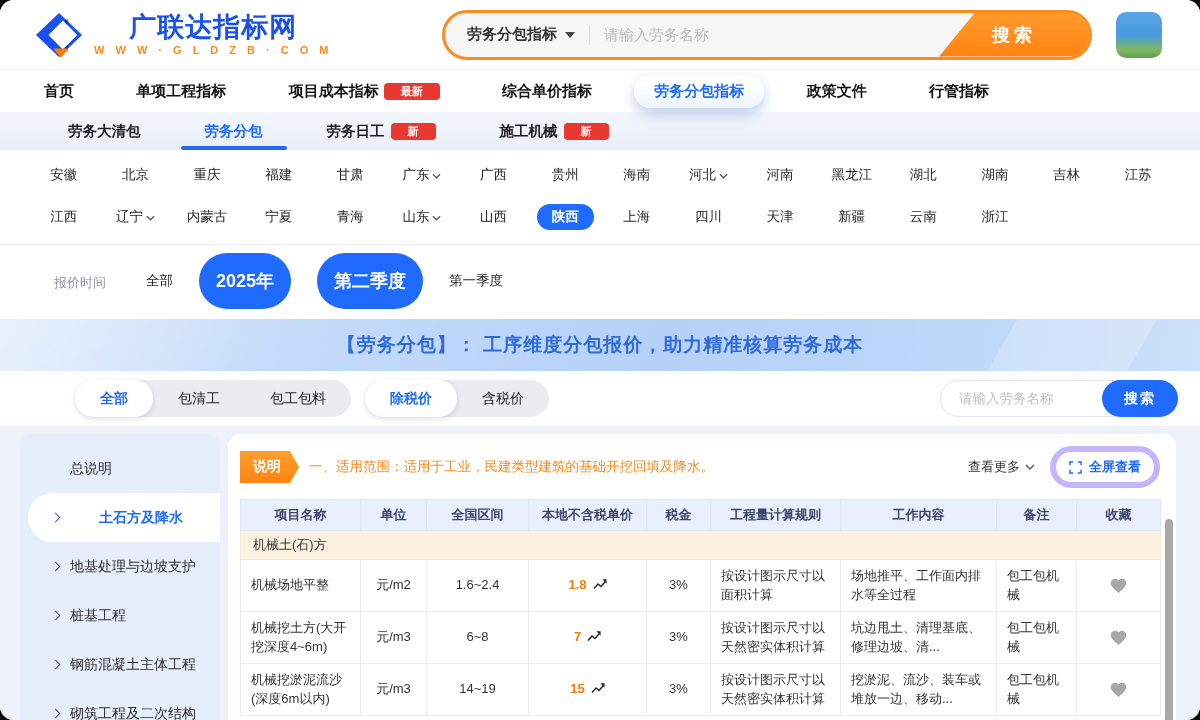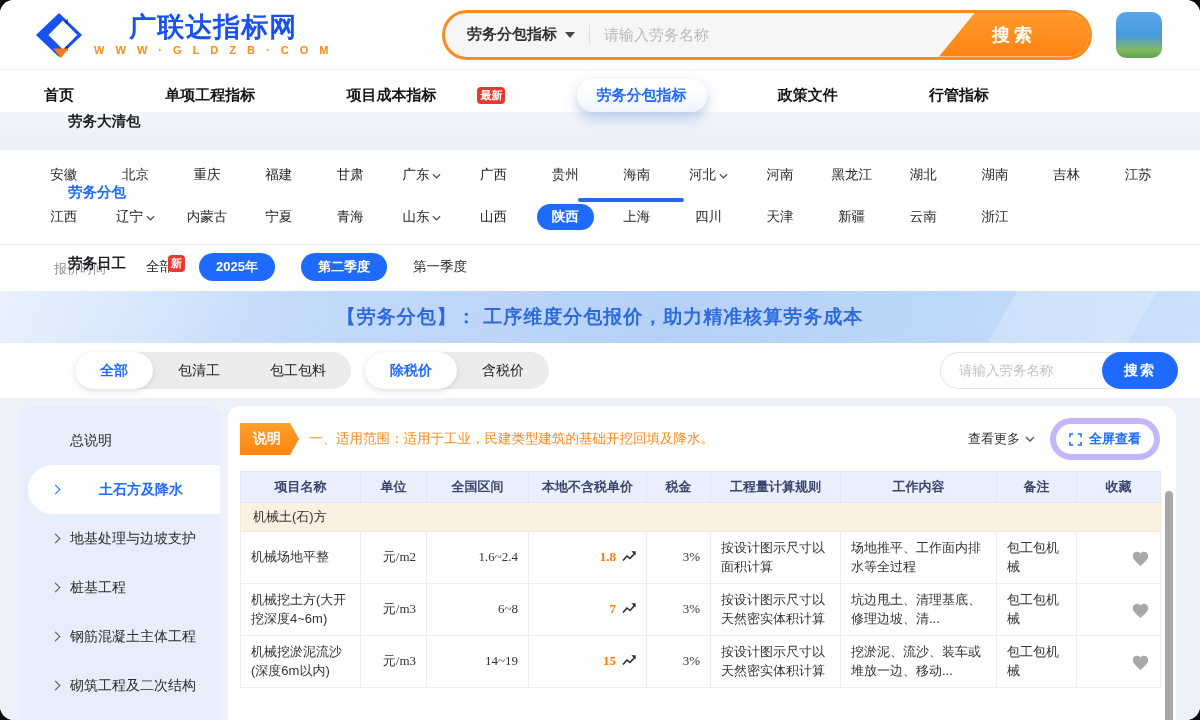--- a/index.html
+++ b/index.html
@@ -21,51 +21,51 @@
   .search-sep{width:1px;height:20px;background:#dcdcdc;}
   .search-input{flex:1;border:0;outline:0;background:transparent;font-size:15px;color:#333;padding:0 14px;}
   .search-input::placeholder{color:#b9b9b9;}
   .search-go{width:150px;height:100%;background:linear-gradient(180deg,#ff9a2b,#ff8312);color:#fff;
              font-size:18px;font-weight:700;letter-spacing:4px;display:flex;align-items:center;justify-content:center;
              clip-path:polygon(24% 0,100% 0,100% 100%,0 100%);cursor:pointer;}
   .avatar{margin-left:auto;width:46px;height:46px;border-radius:10px;
           background:linear-gradient(180deg,#5aa5e6 0%,#479ade 50%,#7fb863 82%,#63a14b 100%);}
 
   
-  .main-nav{height:42px;display:flex;align-items:flex-end;justify-content:space-between;width:985px;
+  .main-nav{height:42px;display:flex;align-items:center;justify-content:space-between;width:985px;
             margin-left:24px;position:relative;z-index:3;}
   .nav-item{display:flex;align-items:center;gap:5px;font-size:15px;font-weight:700;color:#141414;
             padding:7px 20px;border-radius:999px;cursor:pointer;white-space:nowrap;}
   .nav-item.active{color:#1f6bff;background:linear-gradient(180deg,#ffffff 30%,#eef3fc);
                    box-shadow:0 6px 14px rgba(84,126,201,.38);}
   .badge-red{background:#e8382f;color:#fff;font-size:11px;font-weight:700;line-height:1;
-             padding:3px 3px;border-radius:4px;margin-left:36px;}
+             padding:3px 17px;border-radius:4px;}
 
   
   .subnav{height:38px;background:linear-gradient(180deg,#f3f6fc,#e9eef8);display:flex;align-items:stretch;
-          padding-left:62px;gap:52px;flex-direction:column;}
+          padding-left:62px;gap:52px;}
   .subnav-item{display:flex;align-items:center;gap:6px;font-size:14.5px;font-weight:700;color:#1e1e1e;
                position:relative;cursor:pointer;padding:0 6px;}
   .subnav-item.active{color:#1f6bff;}
   .subnav-item.active::after{content:"";position:absolute;left:50%;transform:translateX(-50%);bottom:0;
                width:106px;height:4px;border-radius:2px;background:#2468f2;}
 
   
   .region-section{display:flex;padding:16px 26px 14px 28px;border-bottom:1px solid #ededed;background:#fff;}
   .filter-label{width:78px;flex:0 0 78px;color:#8a8f99;font-size:13px;margin-left:26px;padding-top:3px;}
   .region-grid{flex:1;display:grid;grid-template-columns:repeat(16,1fr);row-gap:20px;align-items:center;}
   .region-item{display:flex;justify-content:center;align-items:center;gap:3px;font-size:13.5px;color:#262626;cursor:pointer;white-space:nowrap;}
   .region-item .chev{color:#555;display:flex;margin-top:2px;}
   .region-item .pill{background:#1f6bff;color:#fff;font-weight:700;padding:4px 15px;border-radius:999px;}
 
   
   .quote-row{display:flex;align-items:center;padding:8px 26px 10px 28px;background:#fff;}
   .quote-opts{display:flex;align-items:center;gap:26px;margin-left:14px;}
   .quote-opt{font-size:13.5px;color:#262626;cursor:pointer;}
-  .quote-opt.selected{background:#1f6bff;color:#fff;font-weight:700;padding:5px 17px;border-radius:999px;font-size:13px;}
+  .quote-opt.selected{background:#1f6bff;color:#fff;font-weight:700;padding:16px 17px;border-radius:999px;font-size:18px;}
 
   
   .banner{height:52px;position:relative;overflow:hidden;display:flex;align-items:center;justify-content:center;
           background:linear-gradient(100deg,#d9e8fc 0%,#c2d9f9 28%,#b6d1f8 55%,#bdd7f9 78%,#cce0fa 100%);}
   .banner::before{content:"";position:absolute;left:-40px;top:-20px;width:420px;height:100px;
           background:linear-gradient(100deg,rgba(255,255,255,.45),rgba(255,255,255,0) 70%);transform:skewX(-25deg);}
   .banner::after{content:"";position:absolute;right:60px;top:-20px;width:140px;height:100px;
           background:rgba(255,255,255,.22);transform:skewX(-30deg);}
   .banner-text{position:relative;z-index:1;color:#2d6adc;font-size:19px;font-weight:700;letter-spacing:1px;}
 
@@ -103,21 +103,21 @@
   .note-text{color:#ff8a1e;font-size:13.5px;font-weight:400;margin-left:10px;white-space:nowrap;overflow:hidden;}
   .note-more{margin-left:auto;display:flex;align-items:center;gap:5px;font-size:13px;color:#333;cursor:pointer;white-space:nowrap;}
   .fullscreen-btn{margin-left:15px;display:flex;align-items:center;gap:7px;border:6px solid #c4b5fd;color:#1f6bff;
                   border-radius:999px;padding:6px 13px;font-size:13px;font-weight:700;cursor:pointer;white-space:nowrap;}
 
   table.price{width:100%;border-collapse:collapse;table-layout:fixed;font-size:13px;color:#333;}
   table.price th{background:#e9effc;color:#3a466b;font-weight:700;font-size:13px;height:31px;
                  border:1px solid #dfe6f6;padding:0 4px;}
   table.price td{border:1px solid #ececec;padding:6px 10px;line-height:1.5;vertical-align:middle;}
   tr.group-row td{background:#fcf0e1;border-color:#f5ead8;height:28px;padding:4px 12px;color:#333;}
-  td.c{text-align:right;font-family:Liberation Serif, serif;}
+  td.c{text-align:center;}
   td.name{padding-left:12px;}
   .price-val{color:#ff7a00;font-weight:700;white-space:nowrap;}
   .trend{margin-left:6px;vertical-align:-1px;}
   .heart{display:inline-block;vertical-align:middle;}
 
   .vscroll{position:absolute;top:85px;right:3px;width:8px;height:calc(100% - 85px);
            background:#a8a8a8;border-radius:5px;}
 </style>
 </head>
 <body>
@@ -154,20 +154,23 @@
   <div class="main-nav">
       <div class="nav-item">
         <span>首页</span>
       </div>
       <div class="nav-item">
         <span>单项工程指标</span>
       </div>
       <div class="nav-item">
         <span>项目成本指标</span>
         <span class="badge-red">最新</span>
+      </div>
+      <div class="nav-item">
+        <span>综合单价指标</span>
       </div>
       <div class="nav-item active">
         <span>劳务分包指标</span>
       </div>
       <div class="nav-item">
         <span>政策文件</span>
       </div>
       <div class="nav-item">
         <span>行管指标</span>
       </div>

